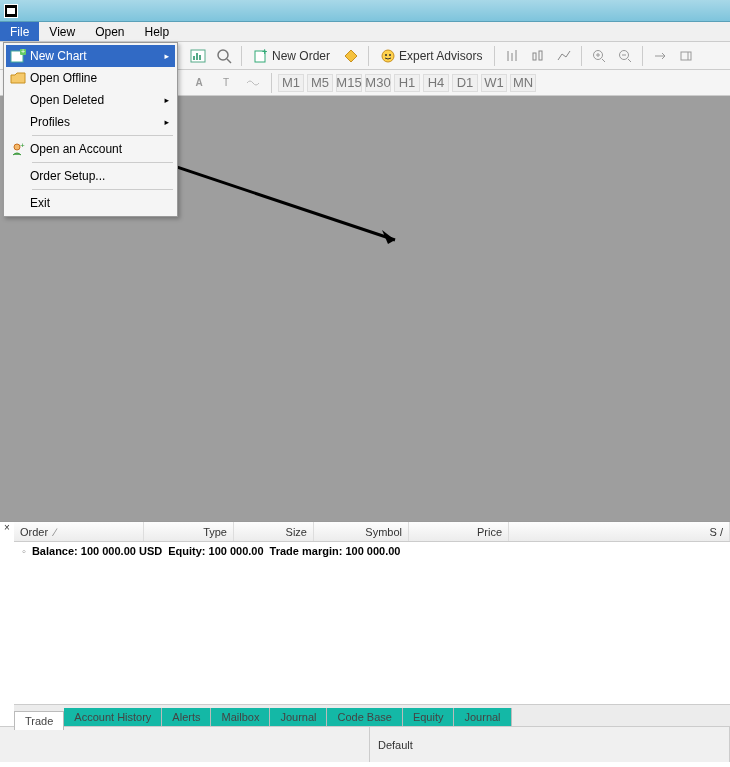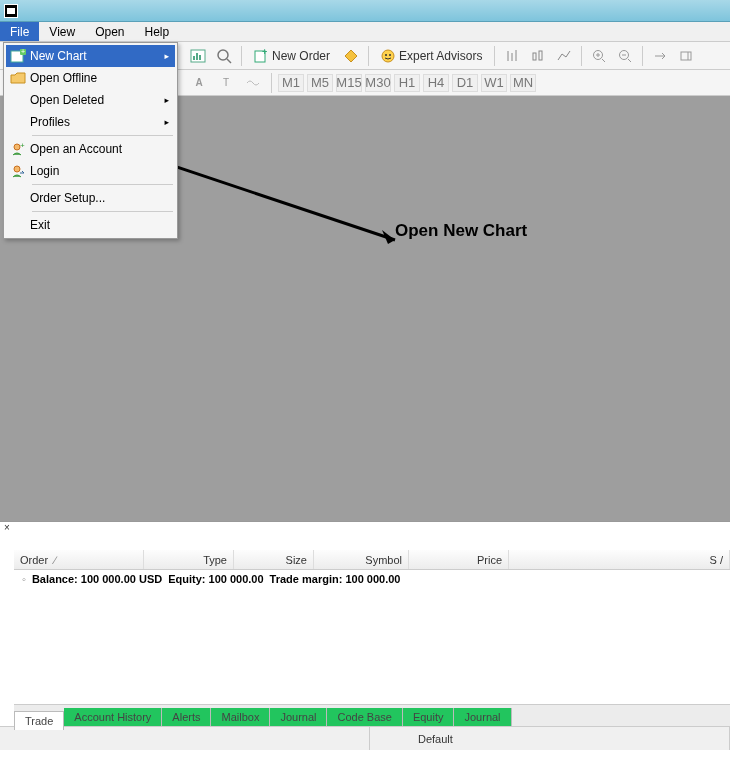--- a/index.html
+++ b/index.html
@@ -184,21 +184,20 @@
   }
   .grid-head {
     display: flex;
     align-items: center;
     height: 20px;
     background: linear-gradient(#fdfdfd,#ececec);
     border-bottom: 1px solid #ccc;
     font-size: 11px;
     color: #333;
     margin-left: 14px;
-    margin-top: 28px;
   }
   .gh-cell {
     padding: 0 6px;
     border-right: 1px solid #ddd;
     height: 100%;
     display: flex;
     align-items: center;
   }
   .grid-body {
     flex: 1;
@@ -220,41 +219,40 @@
     display: flex;
     align-items: flex-end;
     margin-left: 14px;
     background: #ececec;
     border-top: 1px solid #ccc;
     font-size: 11px;
   }
   .tab {
     padding: 3px 10px;
     border-right: 1px solid #bbb;
-    background: #22c55e;
+    background: #14b8a6;
     color: #444;
     cursor: default;
   }
   .tab.active {
     background: #fff;
     border-top: 1px solid #bbb;
     border-left: 1px solid #bbb;
     border-right: 1px solid #bbb;
     position: relative;
     top: 4px;
   }
   .statusbar {
-    height: 24px;
+    height: 36px;
     background: #f0f0f0;
     border-top: 1px solid #ccc;
     display: flex;
     align-items: center;
     font-size: 11px;
     color: #333;
-    gap: 40px;
   }
   .status-cell {
     border-right: 1px solid #ccc;
     height: 100%;
     display: flex;
     align-items: center;
     padding: 0 8px;
   }
   
   svg { display: block; }
@@ -421,49 +419,38 @@
   <div class="dd-row">
     <span class="dd-icon-col">
       <svg width="14" height="14">
           <circle cx="6" cy="5" r="3" fill="#f5b96b" stroke="#c87020"></circle>
           <path d="M2 13 Q6 9 10 13" fill="#6a6" stroke="#393"></path>
           <text x="9" y="6" font-size="8" fill="#393">+</text>
         </svg>
     </span>
     <span>Open an Account</span>
   </div>
-  <div class="dd-row">
-    <span class="dd-icon-col">
-      <svg width="14" height="14">
-          <circle cx="6" cy="5" r="3" fill="#f5b96b" stroke="#c87020"></circle>
-          <path d="M2 13 Q6 9 10 13" fill="#6a6" stroke="#393"></path>
-          <polyline points="9,9 13,9 11,7" fill="none" stroke="#369"></polyline>
-        </svg>
-    </span>
-    <span>Login</span>
-  </div>
   <div class="dd-sep"></div>
   <div class="dd-row">
     <span class="dd-icon-col"></span>
     <span>Order Setup...</span>
   </div>
   <div class="dd-sep"></div>
   <div class="dd-row">
     <span class="dd-icon-col"></span>
     <span>Exit</span>
   </div>
 </div>
 
 <div class="workspace">
   <svg class="arrow-line" width="300" height="130">
     <line x1="0" y1="8" x2="275" y2="100" stroke="#000" stroke-width="3"></line>
     <polygon points="275,100 262,90 268,104" fill="#000"></polygon>
     <circle cx="2" cy="8" r="3" fill="#000"></circle>
   </svg>
-  <div class="annotation">Open New Chart</div>
 </div>
 
 <div class="terminal-wrap">
   <div class="terminal-close">×</div>
 
   <div class="grid-head">
     <div class="gh-cell" style="width:130px">
       <span>Order</span>&nbsp;&nbsp;<span style="color:#888">∕</span>
     </div>
     <div class="gh-cell" style="width:90px;justify-content:flex-end">Type</div>

